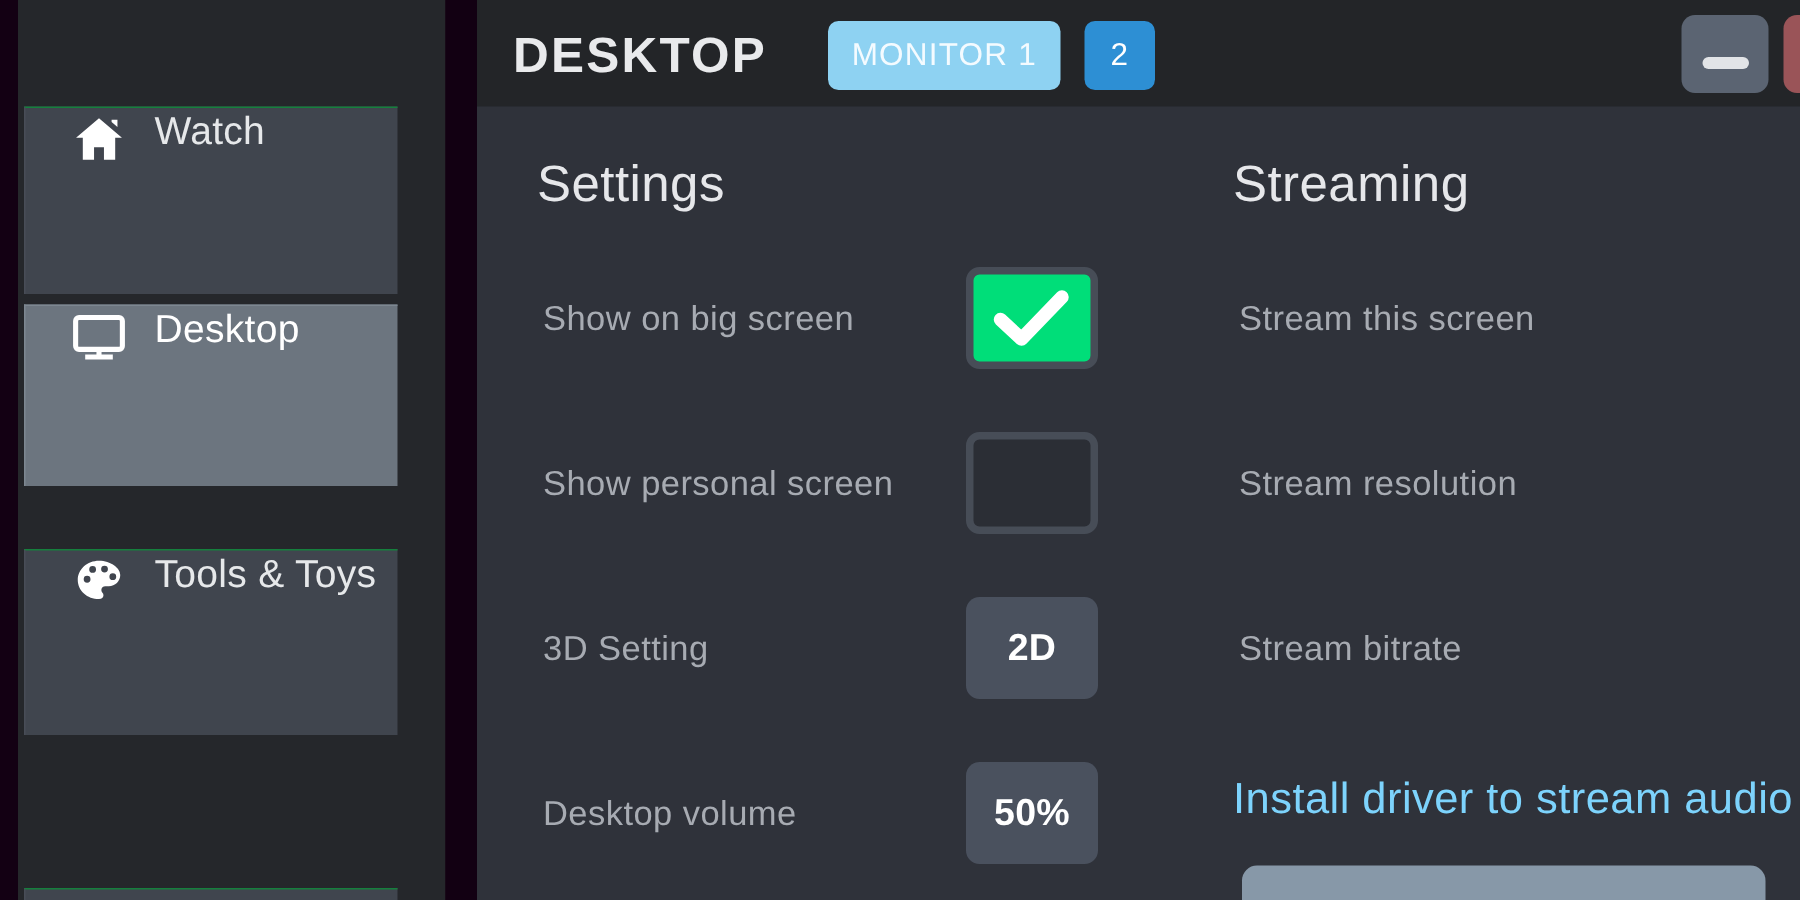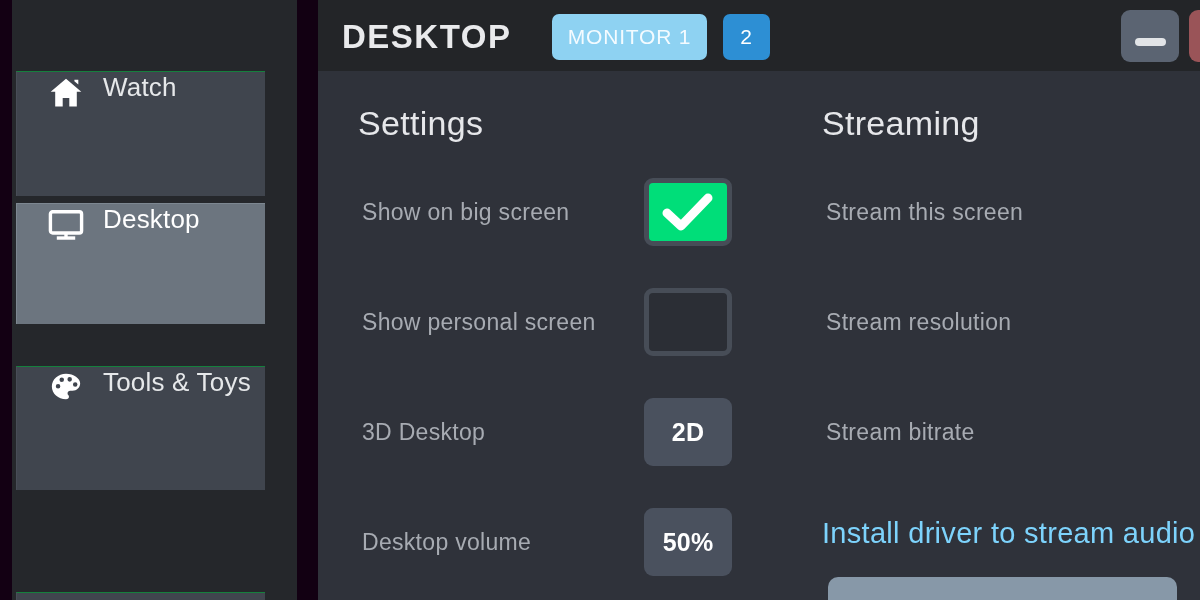--- a/index.html
+++ b/index.html
@@ -287,21 +287,21 @@
       </div>
 
       <div class="setting-row" style="top:196px;">
         <div class="row-label">Show personal screen</div>
         <div class="control checkbox">
           
         </div>
       </div>
 
       <div class="setting-row" style="top:306px;">
-        <div class="row-label">3D Desktop</div>
+        <div class="row-label">3D Setting</div>
         <div class="control value-box">2D</div>
       </div>
 
       <div class="setting-row" style="top:416px;">
         <div class="row-label">Desktop volume</div>
         <div class="control value-box">50%</div>
       </div>
     </div>
 
     <div class="column" id="col-streaming">

